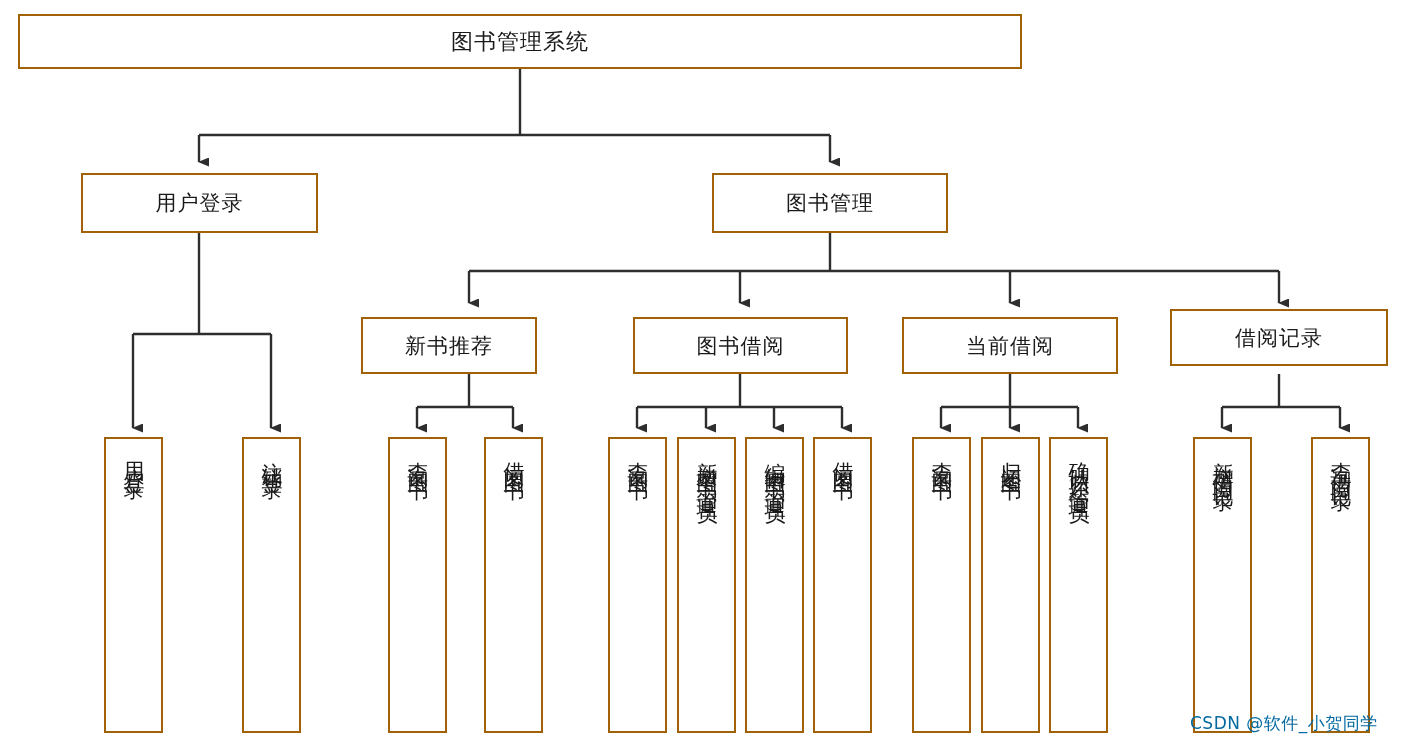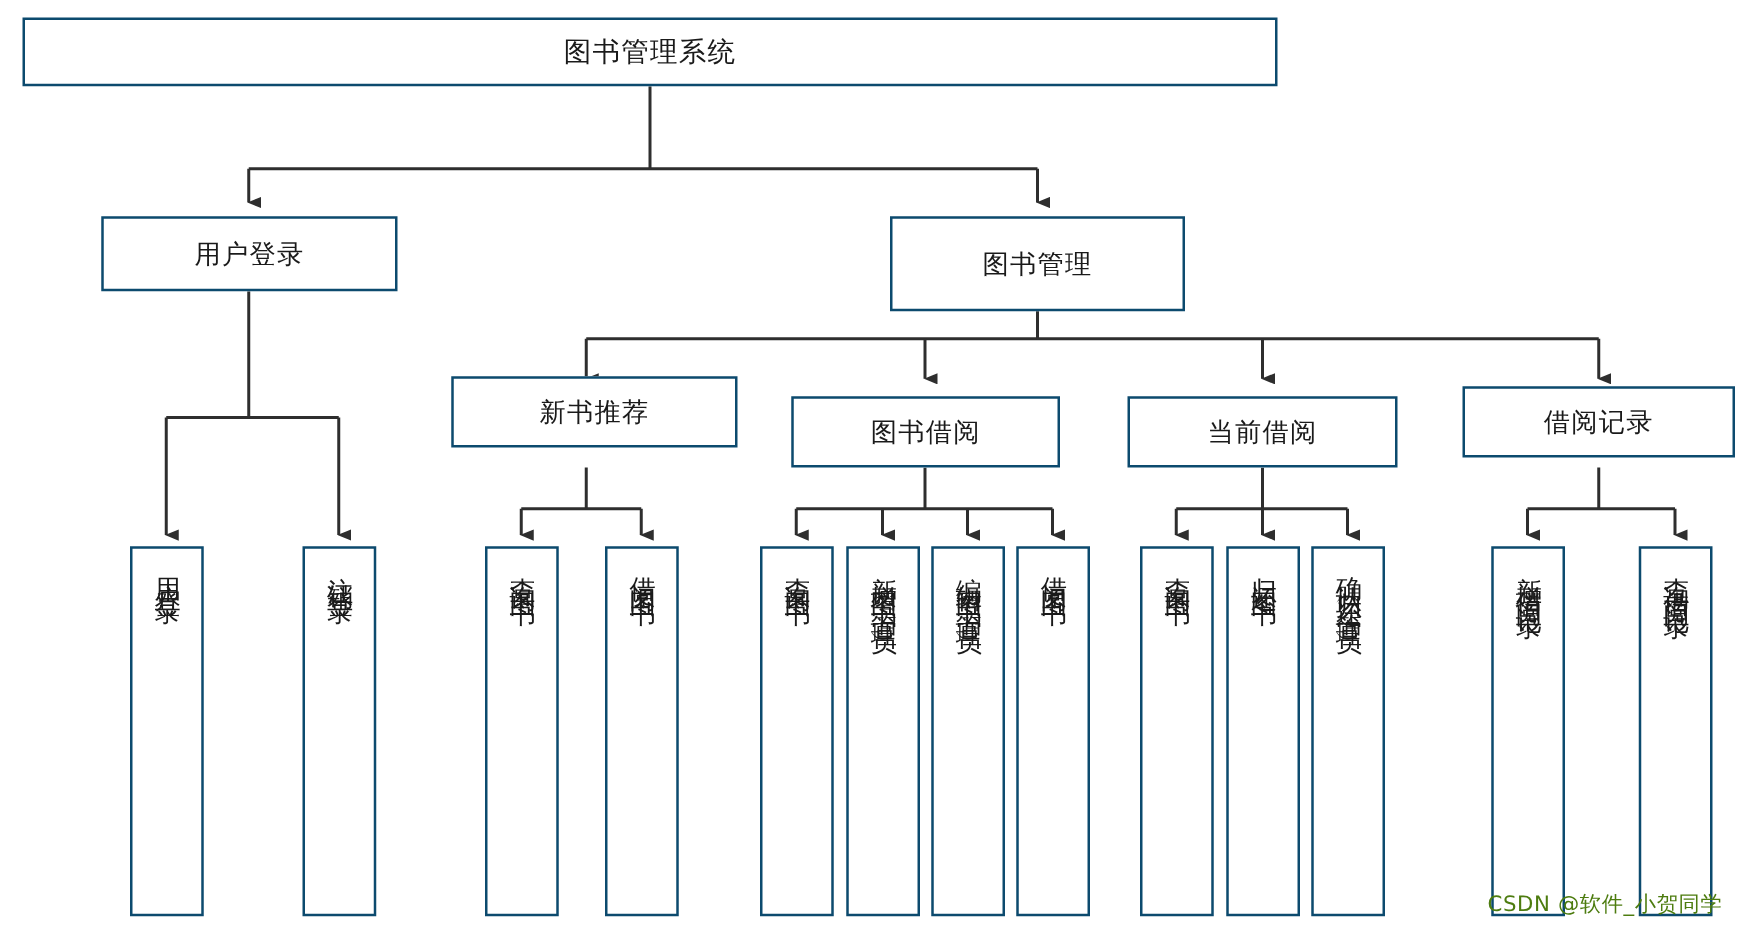--- a/index.html
+++ b/index.html
@@ -10,21 +10,21 @@
     overflow:hidden;
     position:relative;
   }
   #stage{position:relative;width:1405px;height:747px;}
   svg#edges{position:absolute;left:0;top:0;width:1405px;height:747px;pointer-events:none;}
 
   .node{
     position:absolute;
     box-sizing:border-box;
     background:#ffffff;
-    border:2px solid #0c4a6e;
+    border:2px solid #a16207;
     display:flex;
     align-items:center;
     justify-content:center;
     color:#1a1a1a;
   }
   .node.h{           
     font-size:21px;
     letter-spacing:1px;
   }
   .node.root{font-size:22px;}
@@ -39,21 +39,21 @@
     font-size:21px;
     line-height:1.0;
     letter-spacing:6px;
     white-space:nowrap;
     display:block;
     color:#1a1a1a;
   }
   .watermark{
     position:absolute;
     font-size:17px;
-    color:#4d7c0f;
+    color:#0369a1;
     white-space:nowrap;
     letter-spacing:0.5px;
     left:1190px;top:712px;
   }
 </style>
 </head>
 <body>
 
 <div id="stage">
 
@@ -107,25 +107,25 @@
     </g>
   </svg>
 
   <div class="node h root" style="left:18px;top:14px;width:1004px;height:55px;">
     <span>图书管理系统</span>
   </div>
 
   <div class="node h" style="left:81px;top:173px;width:237px;height:60px;">
     <span>用户登录</span>
   </div>
-  <div class="node h" style="left:712px;top:173px;width:236px;height:76px;">
+  <div class="node h" style="left:712px;top:173px;width:236px;height:60px;">
     <span>图书管理</span>
   </div>
 
-  <div class="node h" style="left:361px;top:301px;width:229px;height:57px;">
+  <div class="node h" style="left:361px;top:317px;width:176px;height:57px;">
     <span>新书推荐</span>
   </div>
   <div class="node h" style="left:902px;top:317px;width:216px;height:57px;">
     <span>当前借阅</span>
   </div>
   <div class="node h" style="left:633px;top:317px;width:215px;height:57px;">
     <span>图书借阅</span>
   </div>
   <div class="node h" style="left:1170px;top:309px;width:218px;height:57px;">
     <span>借阅记录</span>

